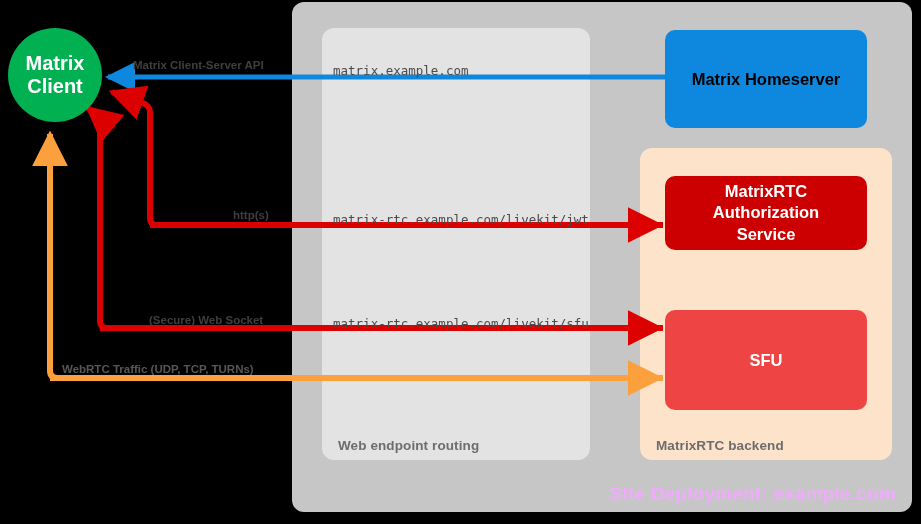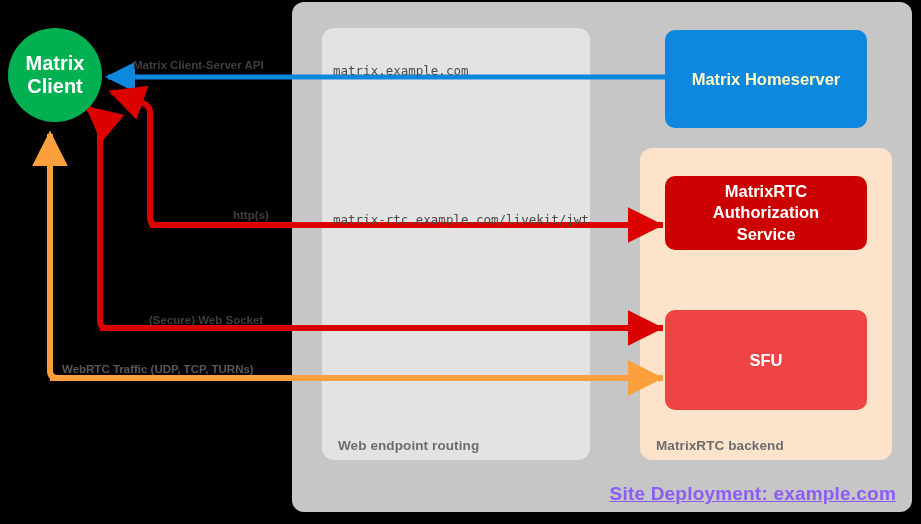--- a/index.html
+++ b/index.html
@@ -34,39 +34,38 @@
     border-radius:12px;
   }
   #rtc-backend-label{
     left:656px;top:438px;
     font-size:13.5px;font-weight:bold;color:#6d6d6d;
     letter-spacing:.1px;
   }
   #site-label{
     left:0;top:483px;width:896px;
     text-align:right;
-    font-size:19px;font-weight:bold;color:#8b5cf6;
+    font-size:19px;font-weight:bold;color:#f0abfc;
     letter-spacing:.2px;
-    text-decoration:underline;
   }
 
   
   #matrix-client{
     left:8px;top:28px;width:94px;height:94px;
     border-radius:50%;
     background:#00b051;
     display:flex;align-items:center;justify-content:center;
     text-align:center;
     color:#ffffff;font-weight:bold;font-size:20px;line-height:1.16;
   }
   #homeserver-box{
     left:665px;top:30px;width:202px;height:98px;
     background:#0e87de;border-radius:10px;
     display:flex;align-items:center;justify-content:center;
-    color:#fef9c3;font-weight:bold;font-size:16.5px;text-align:center;
+    color:#000000;font-weight:bold;font-size:16.5px;text-align:center;
   }
   #auth-service-box{
     left:665px;top:176px;width:202px;height:74px;
     background:#cc0000;border-radius:10px;
     display:flex;align-items:center;justify-content:center;
     color:#ffffff;font-weight:bold;font-size:16.5px;line-height:1.3;text-align:center;
   }
   #sfu-box{
     left:665px;top:310px;width:202px;height:100px;
     background:#ef4444;border-radius:10px;
@@ -165,16 +164,17 @@
     <span>SFU</span>
   </div>
 
   <div id="lbl-csapi" class="abs edge-label">Matrix Client-Server API</div>
   <div id="lbl-https" class="abs edge-label">http(s)</div>
   <div id="lbl-wss" class="abs edge-label">(Secure) Web Socket</div>
   <div id="lbl-webrtc" class="abs edge-label">WebRTC Traffic (UDP, TCP, TURNs)</div>
 
   <div id="url-matrix" class="abs url-label">matrix.example.com</div>
   <div id="url-jwt" class="abs url-label">matrix-rtc.example.com/livekit/jwt</div>
+  <div id="url-sfu" class="abs url-label">matrix-rtc.example.com/livekit/sfu</div>
 
   <div id="site-label" class="abs">Site Deployment: example.com</div>
 
 </div>
 
 </body></html>

